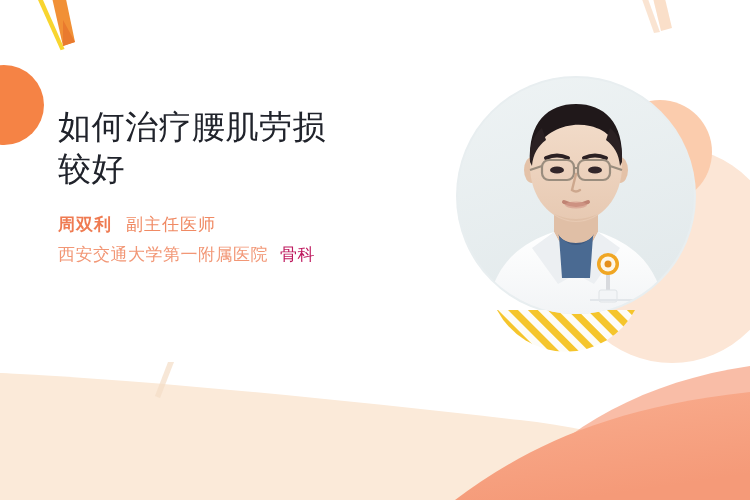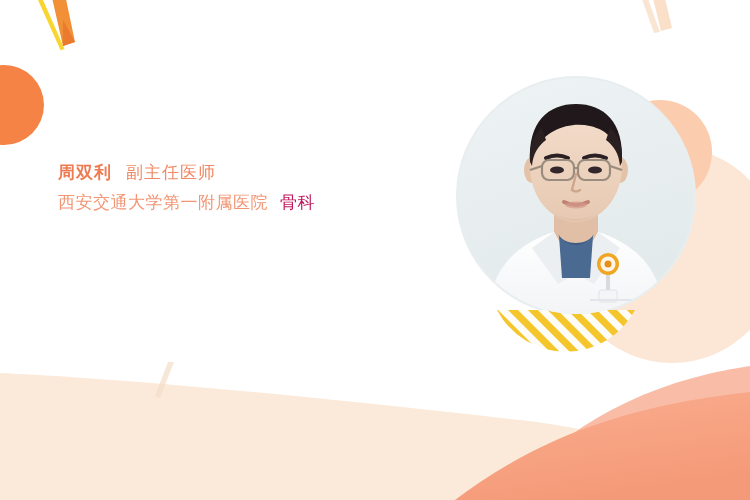--- a/index.html
+++ b/index.html
@@ -37,21 +37,21 @@
   #title {
     font-size: 33px;
     line-height: 42px;
     font-weight: 400;
     color: #20232b;
     letter-spacing: 0.5px;
     white-space: pre-line;
     margin: 0;
   }
   #credits {
-    margin-top: 52px;
+    margin-top: 20px;
   }
   .credit-row {
     line-height: 30px;
     white-space: nowrap;
   }
   #doctor-name {
     font-size: 17px;
     font-weight: bold;
     color: #ef7b52;
     letter-spacing: 1px;
@@ -226,20 +226,22 @@
       </pattern>
       <clipPath id="stripeDiscClip">
         <path d="M495,307 A78,78 0 0 0 632,307 L632,307 A78,78 0 0 1 495,307 Z"></path>
       </clipPath>
     </defs>
 
     <path d="M497,310 A78,78 0 0 0 635,310 Z" fill="url(#stripePat)"></path>
   </svg>
 
   <div id="text-block">
+    <h1 id="title">如何治疗腰肌劳损
+较好</h1>
     <div id="credits">
       <div class="credit-row">
         <span id="doctor-name">周双利</span><span id="doctor-title">副主任医师</span>
       </div>
       <div class="credit-row">
         <span id="hospital">西安交通大学第一附属医院</span><span id="department">骨科</span>
       </div>
     </div>
   </div>
 

